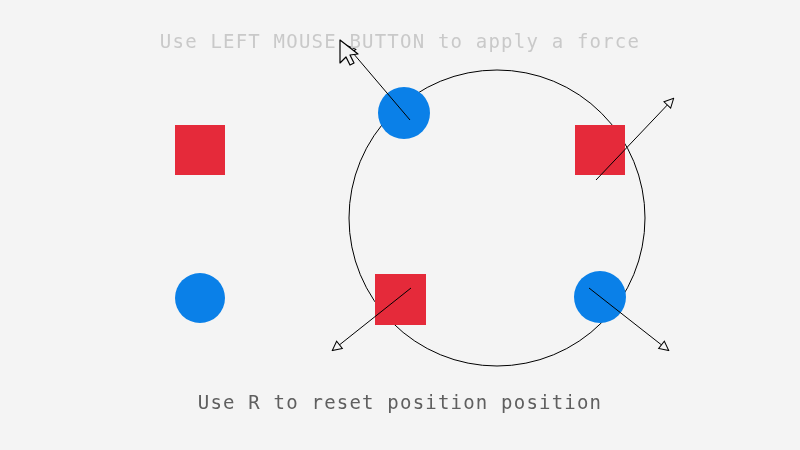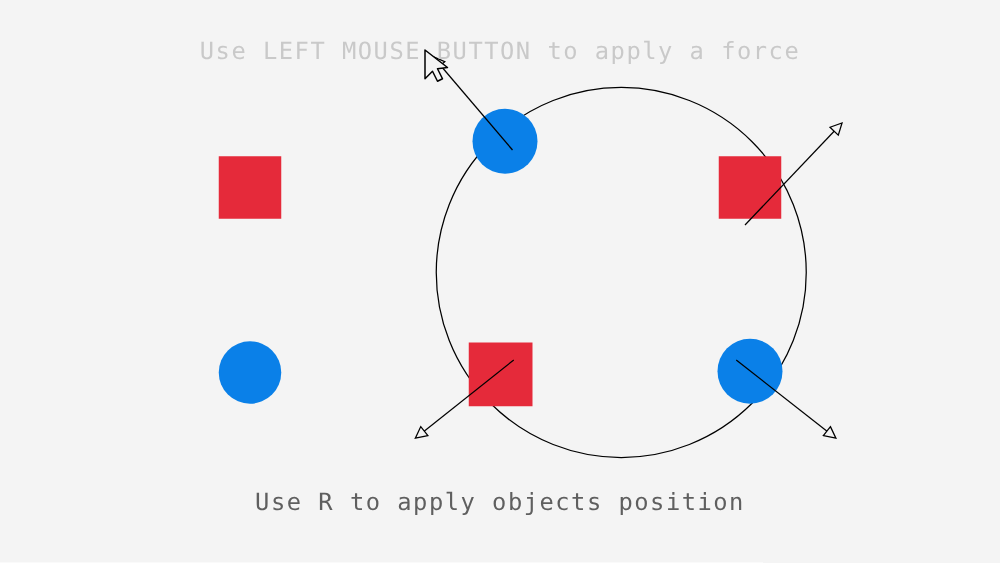--- a/index.html
+++ b/index.html
@@ -82,15 +82,15 @@
 
     <line id="vec-force-circle-bottom-right" x1="589" y1="288" x2="668" y2="350" stroke="#000000" stroke-width="1" marker-end="url(#open-arrow)"></line>
 
     <g id="mouse-cursor">
       <path d="M 340 40 L 340 63 L 346 57 L 350 65 L 354 63 L 350 55 L 358 54 Z" fill="#f4f4f4" stroke="#000000" stroke-width="1.2" stroke-linejoin="round"></path>
     </g>
   </svg>
 
   <div class="hud-text" id="hint-top" style="color: rgb(201, 201, 201);">Use LEFT MOUSE BUTTON to apply a force</div>
 
-  <div class="hud-text" id="hint-bottom" style="color: rgb(95, 95, 95);">Use R to apply objects position</div>
+  <div class="hud-text" id="hint-bottom" style="color: rgb(95, 95, 95);">Use R to reset position position</div>
 
 </div>
 
 </body></html>

